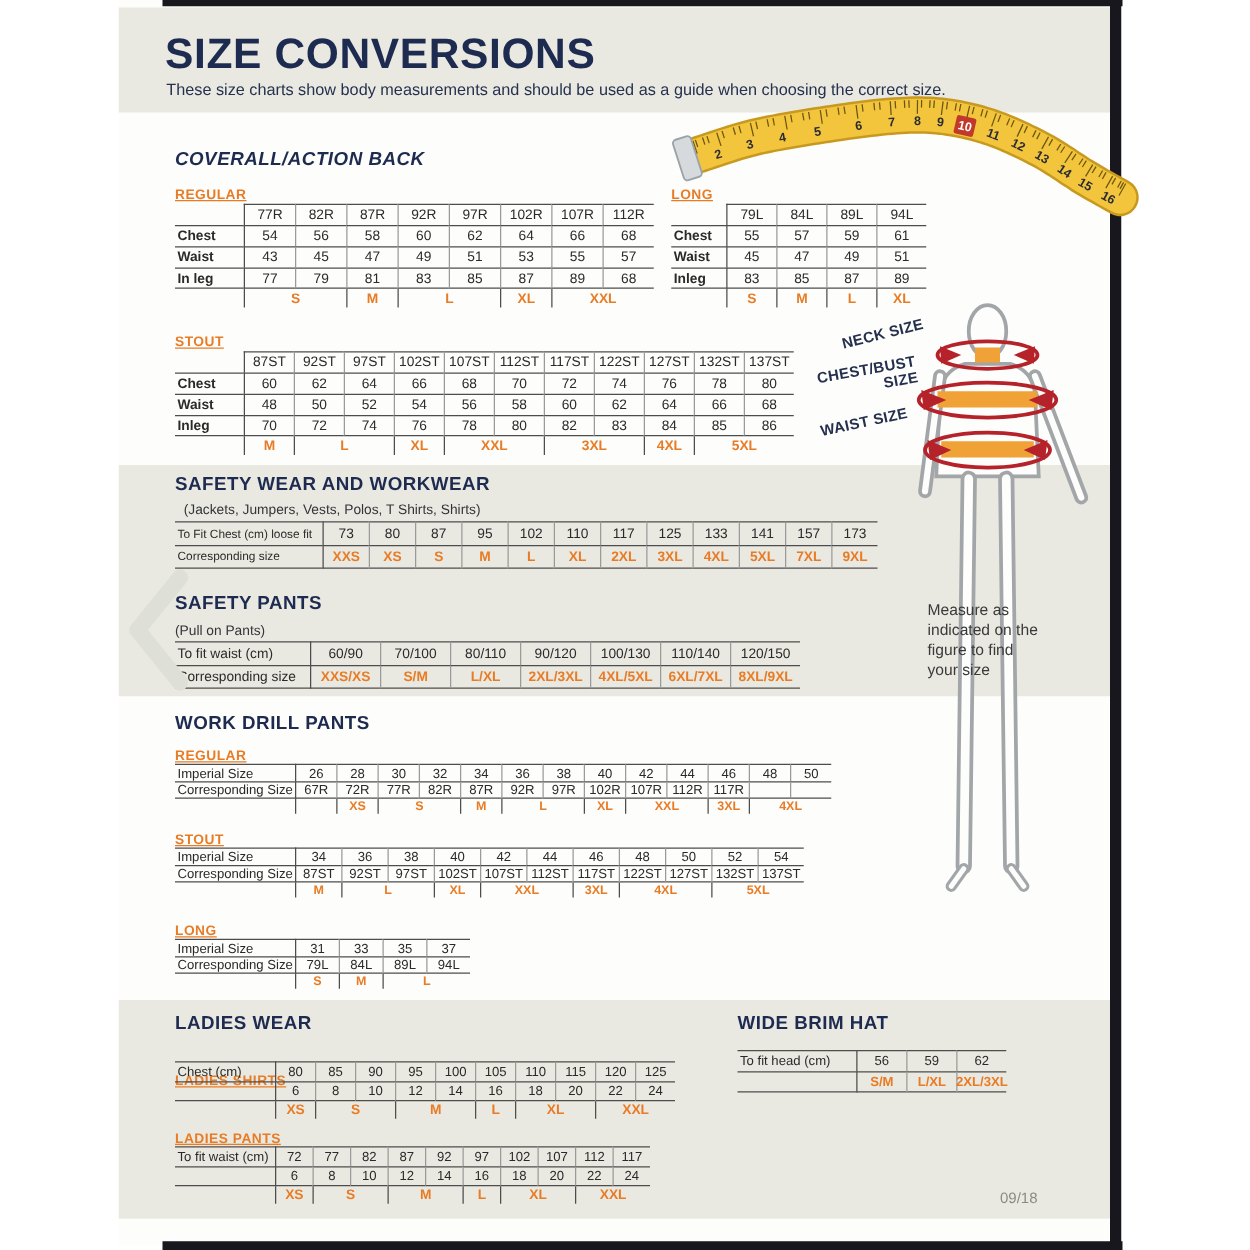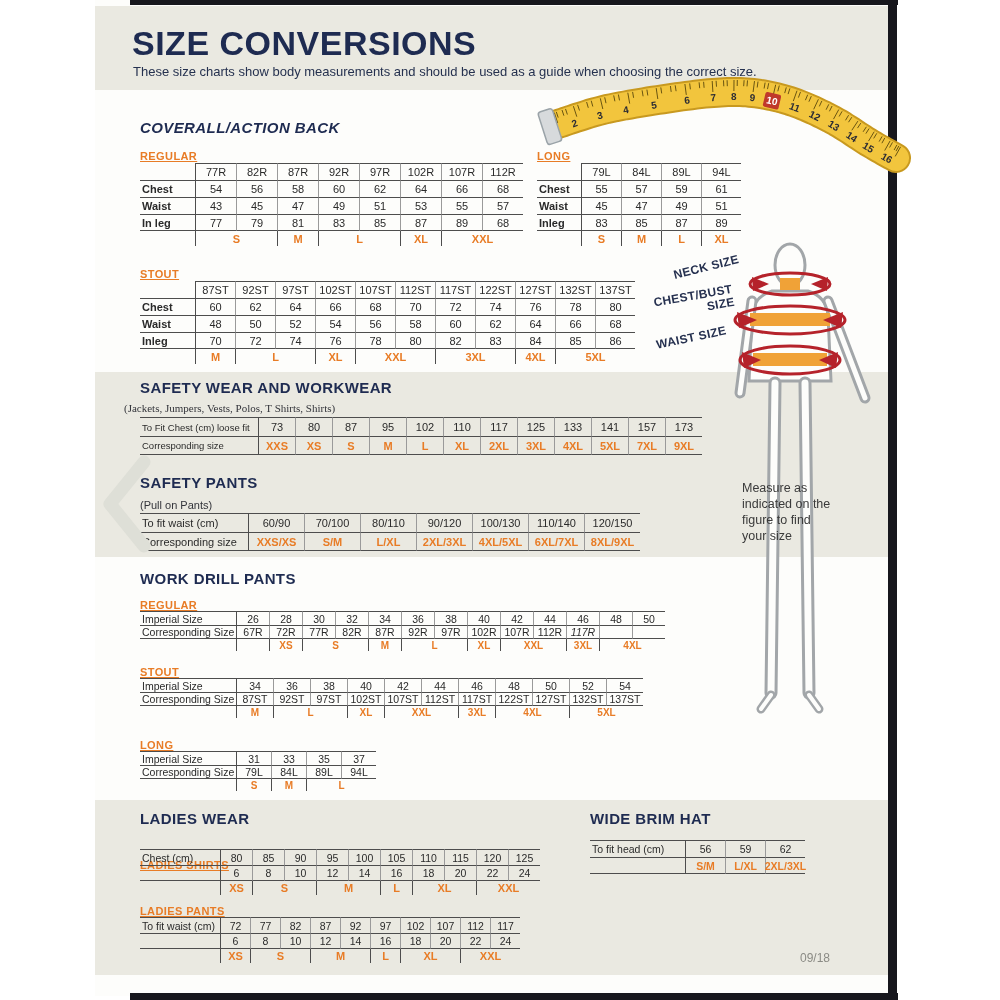--- a/index.html
+++ b/index.html
@@ -208,21 +208,21 @@
       <div class="bcell" style="width: 80px; font-size: 11px;">L</div>
       <div class="bcell" style="width: 40px; font-size: 11px;">XL</div>
       <div class="bcell" style="width: 80px; font-size: 11px;">XXL</div>
       <div class="bcell" style="width: 80px; font-size: 11px;">3XL</div>
       <div class="bcell" style="width: 40px; font-size: 11px;">4XL</div>
       <div class="bcell" style="width: 80px; font-size: 11px;">5XL</div>
     </div>
   </div>
 
 <div class="abs h1" style="left:140px;top:379px;">SAFETY WEAR AND WORKWEAR</div>
-<div class="abs note" style="left:124px;top:402px;font-family:Liberation Serif, serif;">(Jackets, Jumpers, Vests, Polos, T Shirts, Shirts)</div>
+<div class="abs note" style="left:147px;top:402px;">(Jackets, Jumpers, Vests, Polos, T Shirts, Shirts)</div>
 <div class="tbl t11 lbl-sm" style="left:140px;top:417px;">
     <div class="trow" style="height: 19px;">
       <div class="tcell tlabel" style="width: 118px;">To Fit Chest (cm) loose fit</div>
       <div class="tcell" style="width: 37px;">73</div>
       <div class="tcell" style="width: 37px;">80</div>
       <div class="tcell" style="width: 37px;">87</div>
       <div class="tcell" style="width: 37px;">95</div>
       <div class="tcell" style="width: 37px;">102</div>
       <div class="tcell" style="width: 37px;">110</div>
       <div class="tcell" style="width: 37px;">117</div>
@@ -298,21 +298,21 @@
       <div class="tcell" style="width: 33px;">67R</div>
       <div class="tcell" style="width: 33px;">72R</div>
       <div class="tcell" style="width: 33px;">77R</div>
       <div class="tcell" style="width: 33px;">82R</div>
       <div class="tcell" style="width: 33px;">87R</div>
       <div class="tcell" style="width: 33px;">92R</div>
       <div class="tcell" style="width: 33px;">97R</div>
       <div class="tcell" style="width: 33px;">102R</div>
       <div class="tcell" style="width: 33px;">107R</div>
       <div class="tcell" style="width: 33px;">112R</div>
-      <div class="tcell" style="width: 33px; font-style: italic;">117R</div>
+      <div class="tcell" style="width: 33px;">117R</div>
       <div class="tcell" style="width: 33px;"></div>
       <div class="tcell" style="width: 33px;"></div>
     </div>
     <div class="bandrow" style="height: 12px;">
       <div class="sp" style="width: 96px;"></div>
       <div class="bcell" style="width: 33px; font-size: 10px;"></div>
       <div class="bcell" style="width: 33px; font-size: 10px;">XS</div>
       <div class="bcell" style="width: 66px; font-size: 10px;">S</div>
       <div class="bcell" style="width: 33px; font-size: 10px;">M</div>
       <div class="bcell" style="width: 66px; font-size: 10px;">L</div>

